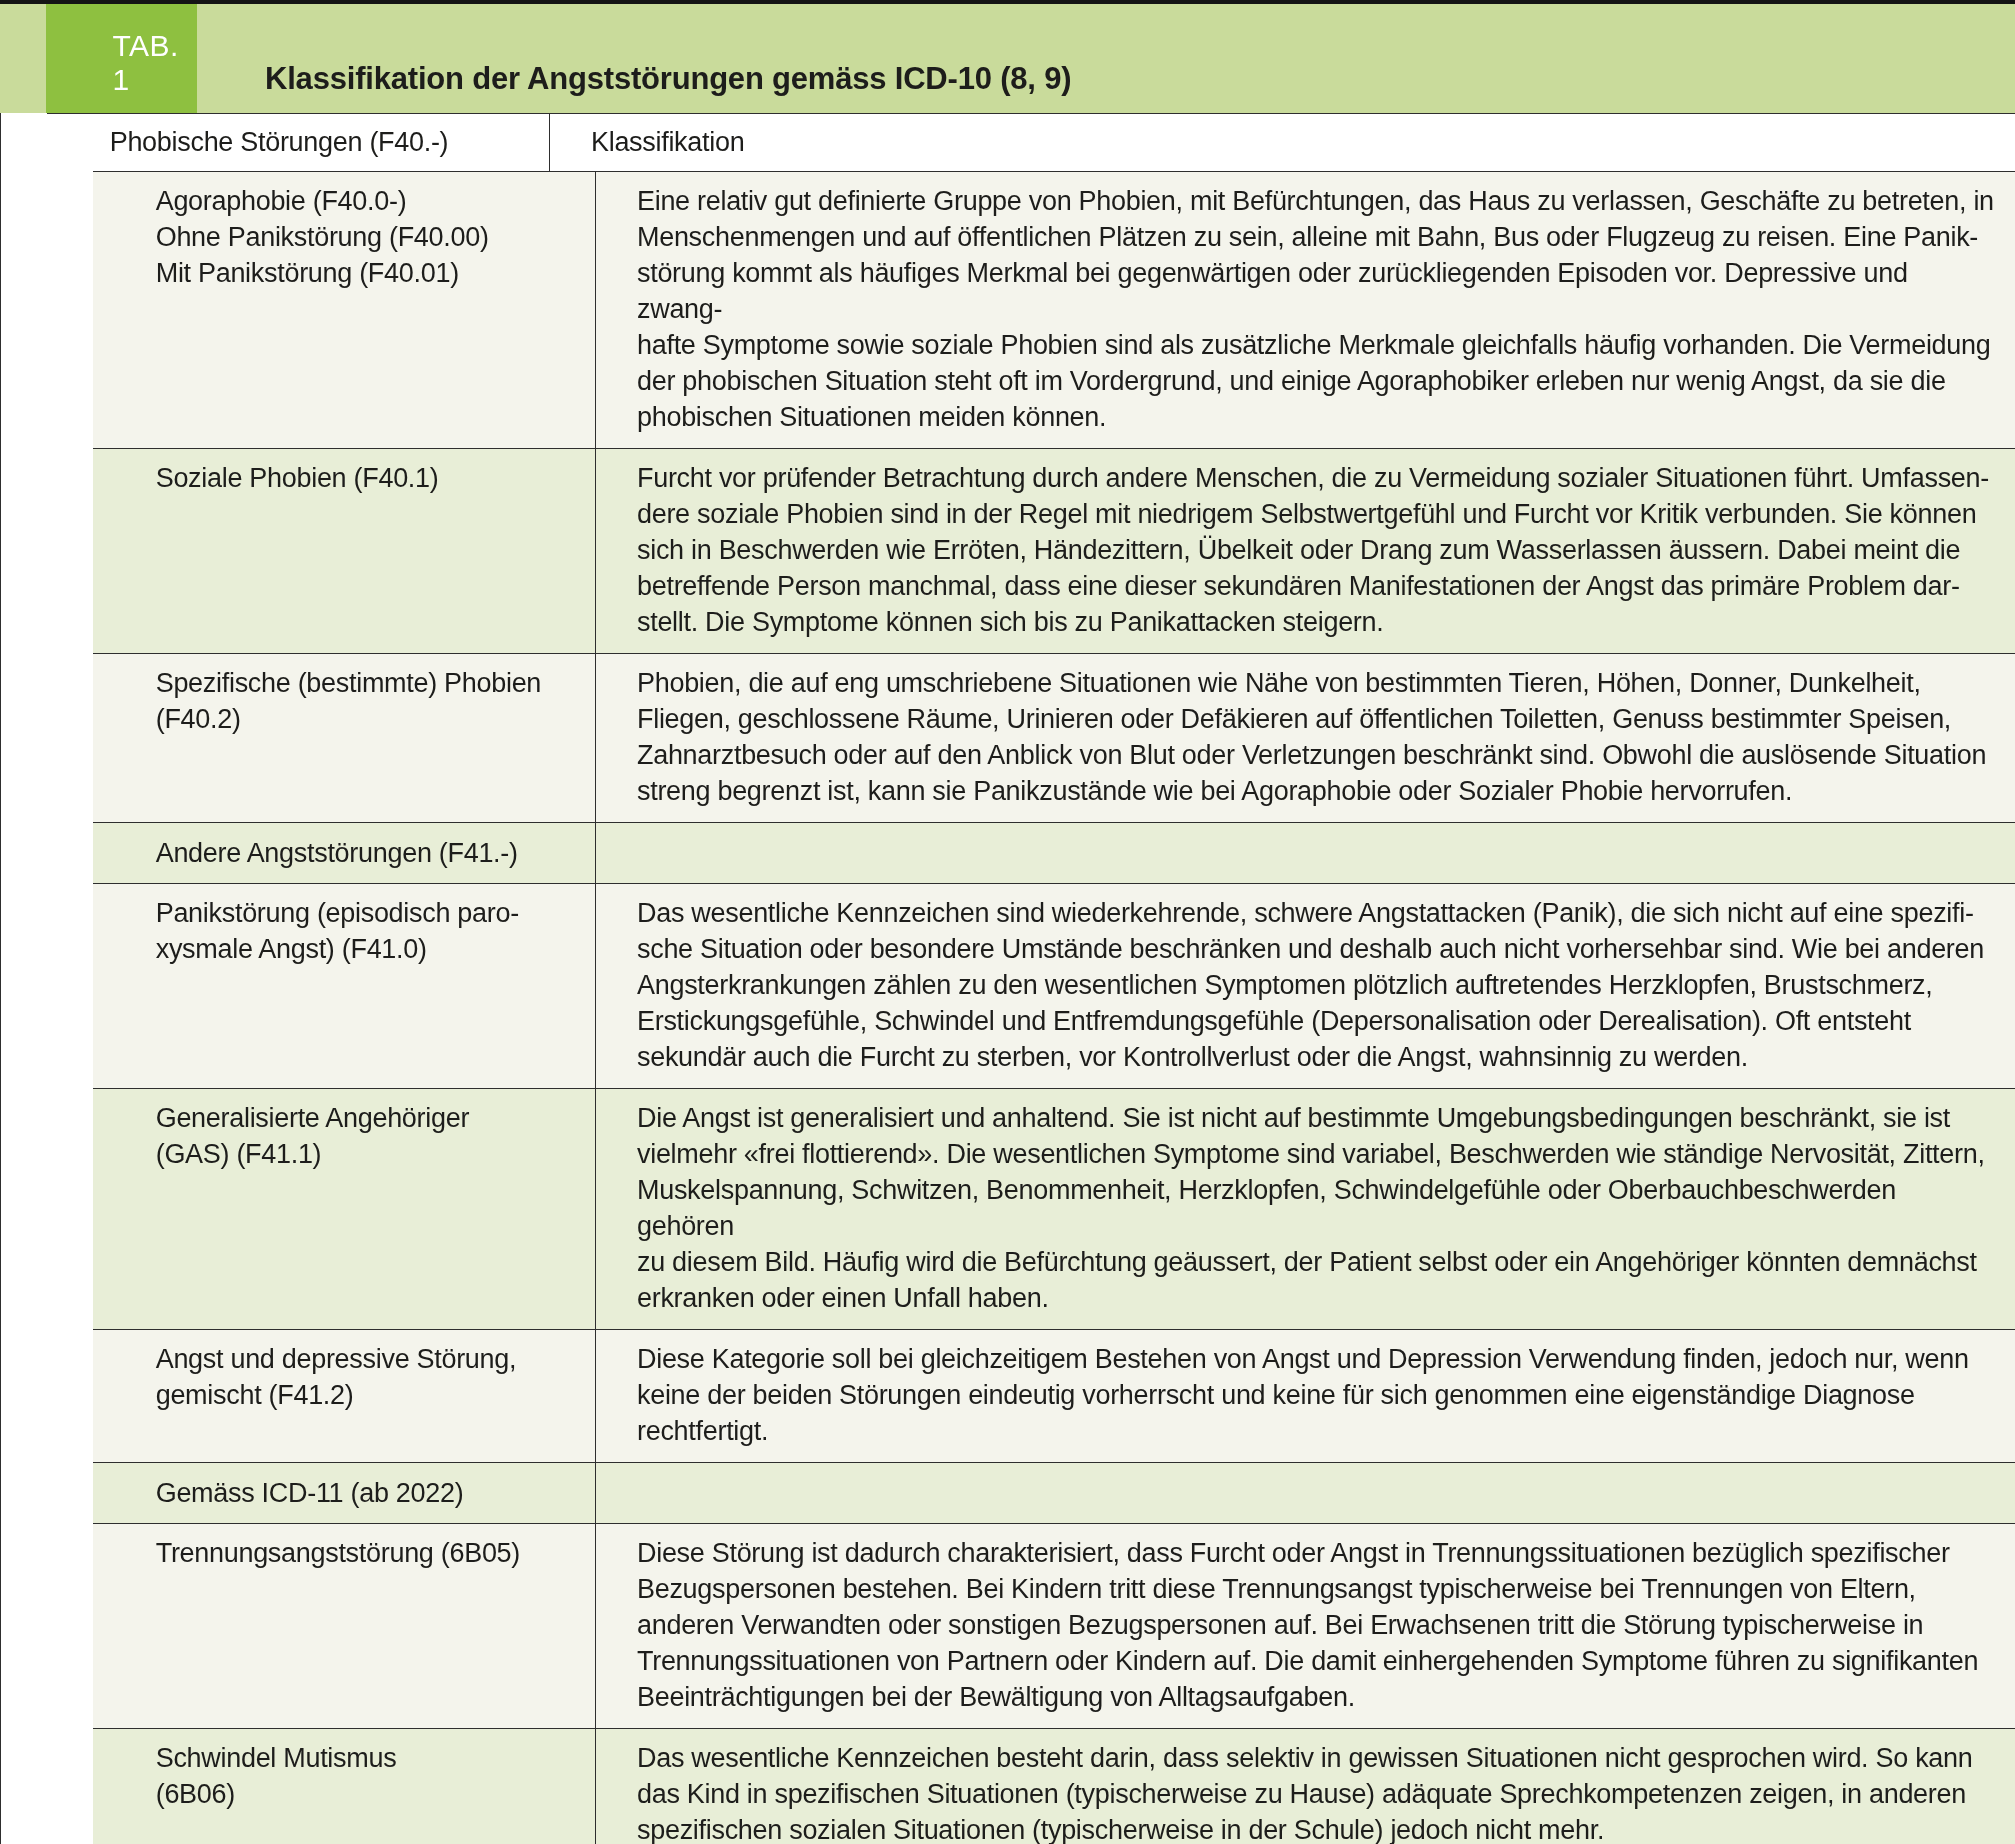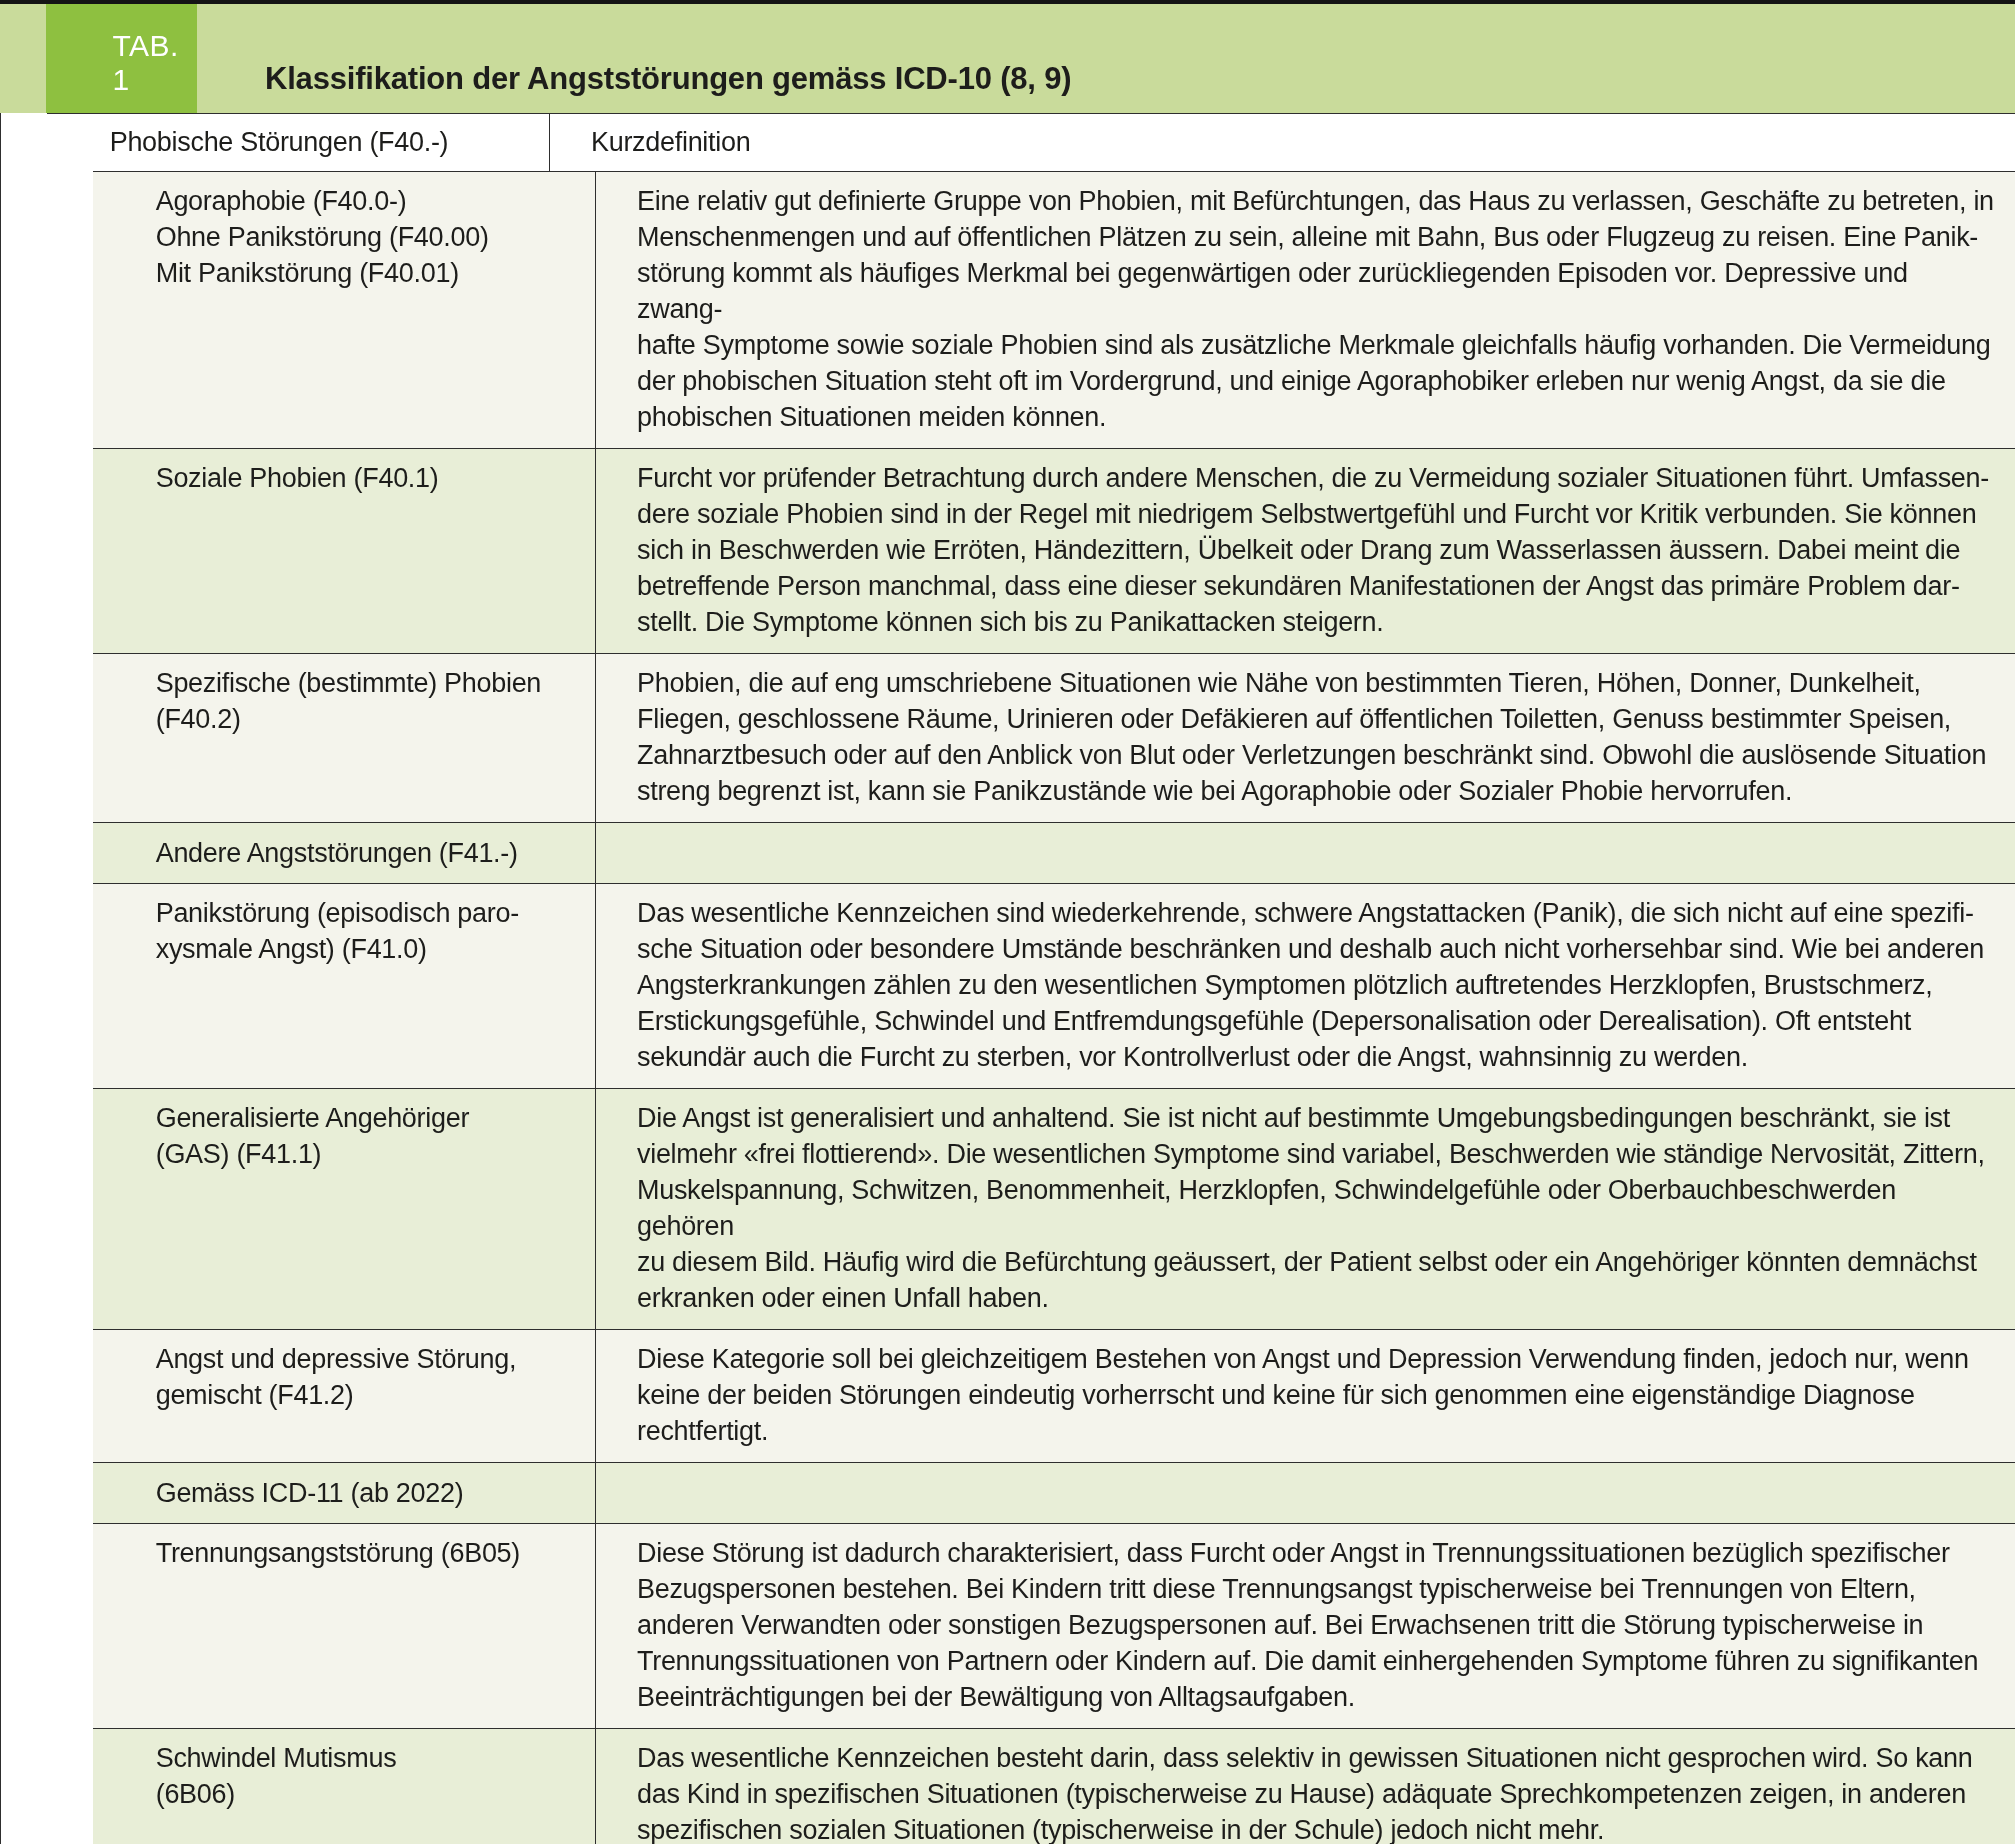--- a/index.html
+++ b/index.html
@@ -68,21 +68,21 @@
     <span>TAB. 1</span>
   </div>
   <div class="band-title">
     <span>Klassifikation der Angststörungen gemäss ICD-10 (8, 9)</span>
   </div>
 </div>
 
 <div class="tbl">
   <div class="row header">
     <div class="cell term">Phobische Störungen (F40.-)</div>
-    <div class="cell def">Kurzdefinition</div>
+    <div class="cell def">Klassifikation</div>
   </div>
   <div id="rows-host">
       <div class="row cream">
         <div class="cell term">Agoraphobie (F40.0-)
 Ohne Panikstörung (F40.00)
 Mit Panikstörung (F40.01)</div>
         <div class="cell def">Eine relativ gut definierte Gruppe von Phobien, mit Befürchtungen, das Haus zu verlassen, Geschäfte zu betreten, in
 Menschenmengen und auf öffentlichen Plätzen zu sein, alleine mit Bahn, Bus oder Flugzeug zu reisen. Eine Panik-
 störung kommt als häufiges Merkmal bei gegenwärtigen oder zurückliegenden Episoden vor. Depressive und zwang-
 hafte Symptome sowie soziale Phobien sind als zusätzliche Merkmale gleichfalls häufig vorhanden. Die Vermeidung

